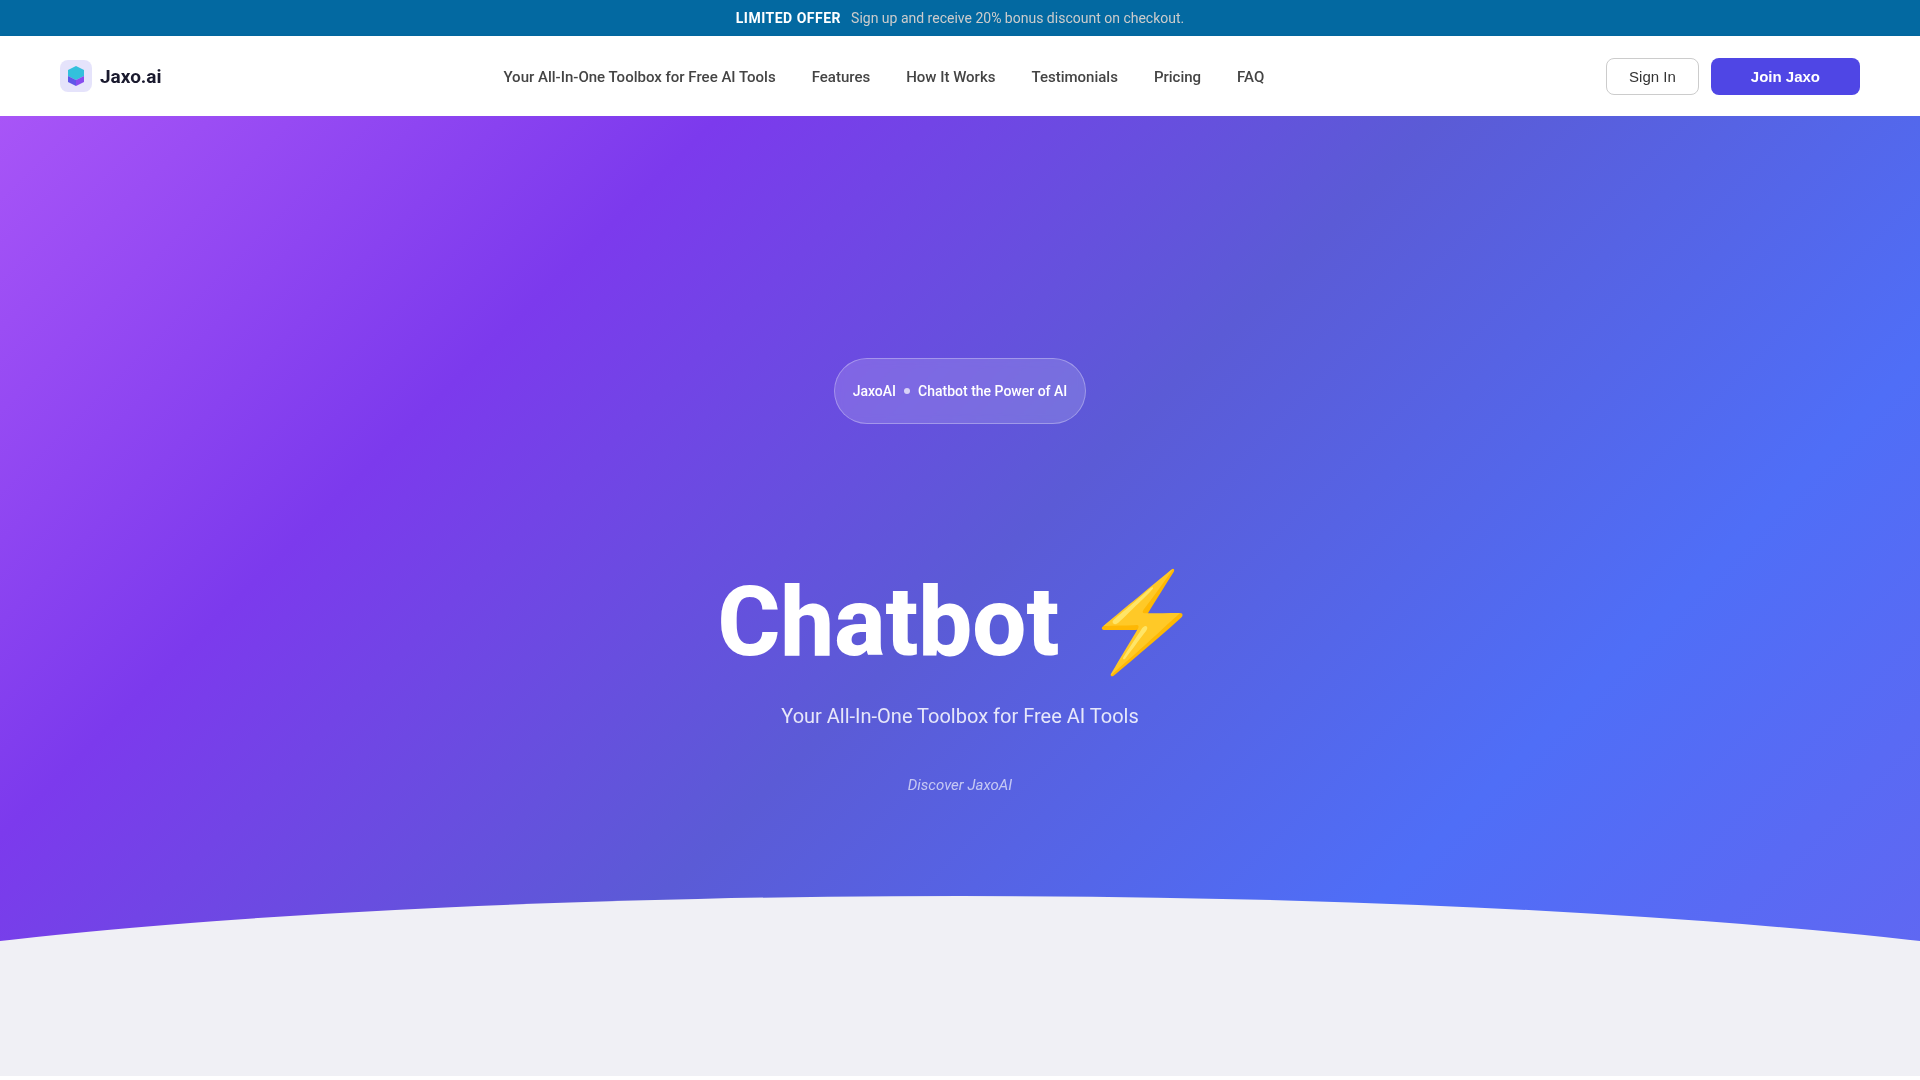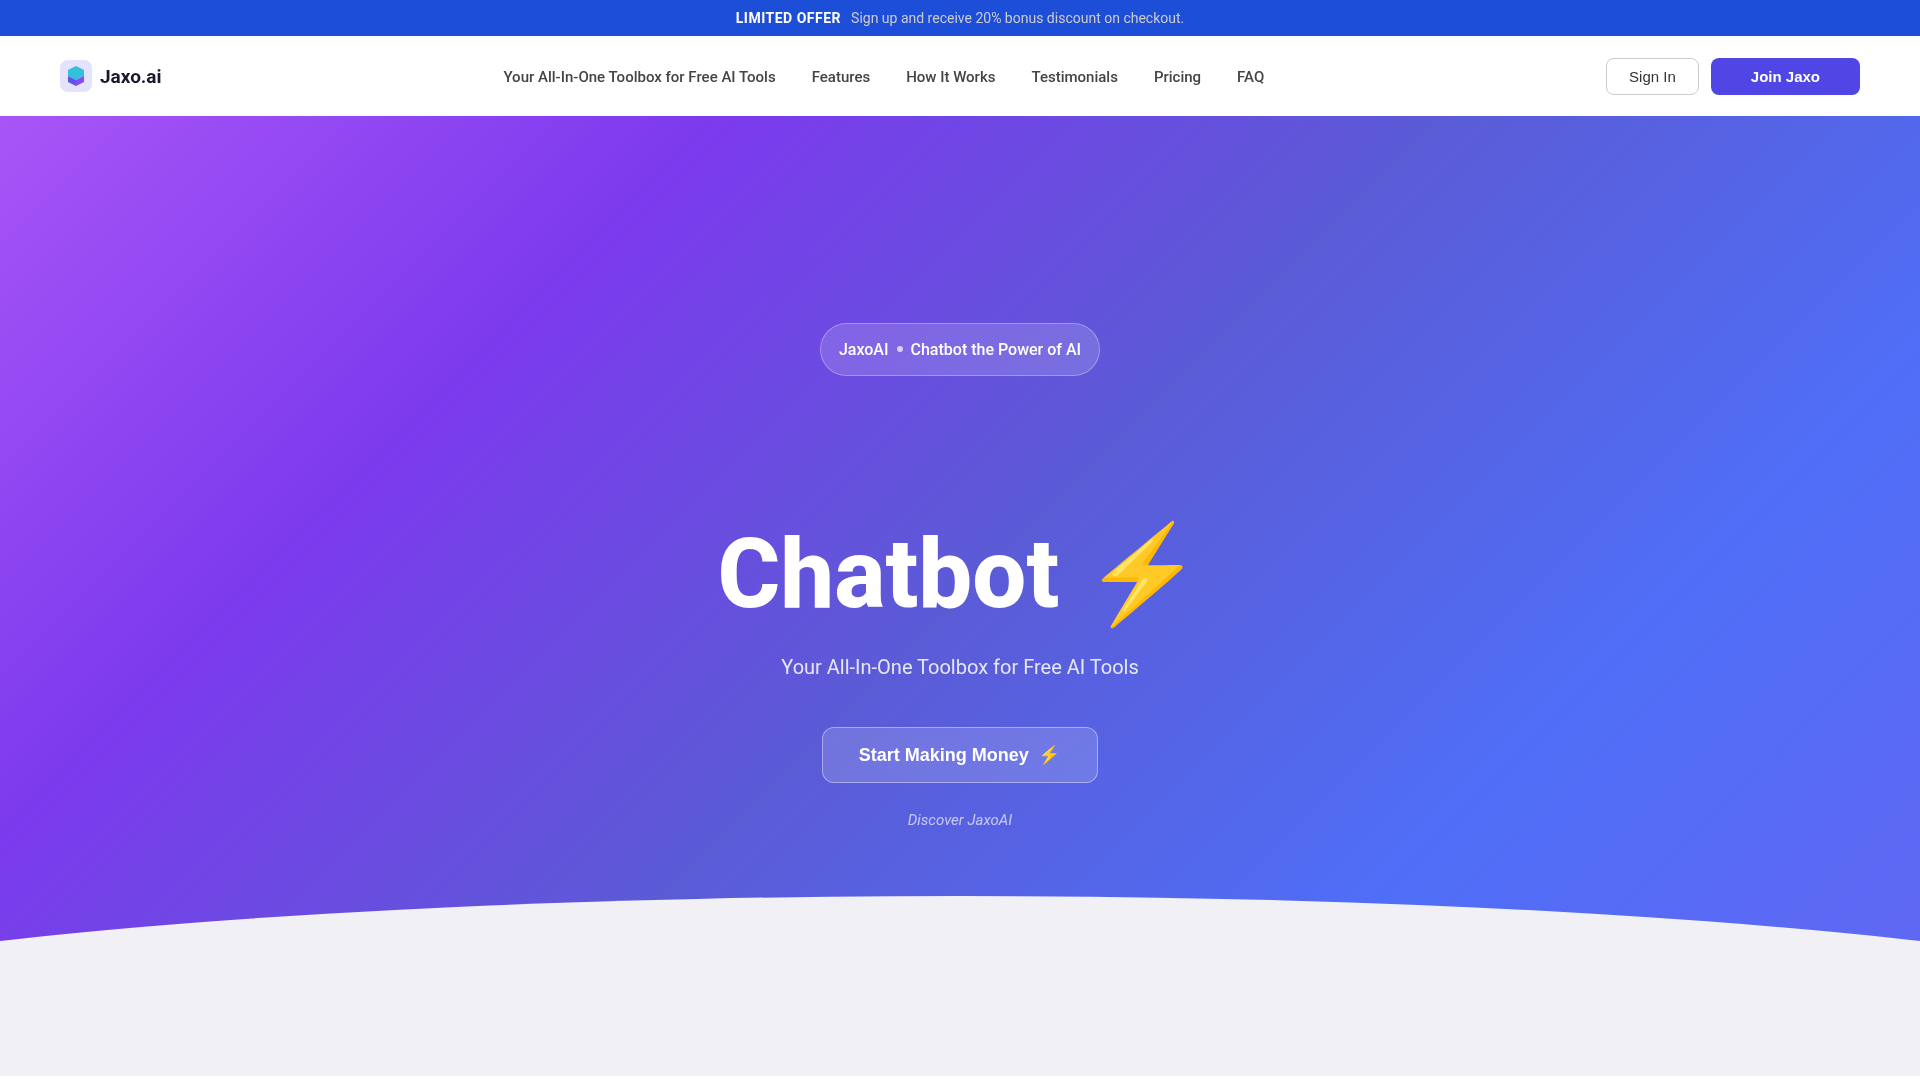--- a/index.html
+++ b/index.html
@@ -10,21 +10,21 @@
 
     body {
       font-family: -apple-system, BlinkMacSystemFont, 'Segoe UI', Roboto, sans-serif;
       width: 1920px;
       min-height: 1080px;
       overflow-x: hidden;
     }
 
     
     .announcement-bar {
-      background-color: #1d4ed8;
+      background-color: #0369a1;
       color: #fff;
       text-align: center;
       padding: 10px 20px;
       font-size: 14px;
       display: flex;
       align-items: center;
       justify-content: center;
       gap: 10px;
     }
 
@@ -136,23 +136,23 @@
       border-radius: 50% 50% 0 0;
     }
 
     .hero-badge {
       display: inline-flex;
       align-items: center;
       gap: 8px;
       background: rgba(255,255,255,0.15);
       border: 1px solid rgba(255,255,255,0.3);
       color: #fff;
-      padding: 16px 18px;
+      padding: 24px 18px;
       border-radius: 50px;
-      font-size: 16px;
+      font-size: 14px;
       font-weight: 500;
       margin-bottom: 40px;
       backdrop-filter: blur(4px);
     }
 
     .hero-badge .dot {
       width: 6px;
       height: 6px;
       background: rgba(255,255,255,0.7);
       border-radius: 50%;
@@ -257,19 +257,15 @@
   </div>
 
   <h1 class="hero-title">
     <br>
     <span>Chatbot</span>
     <span class="lightning">⚡</span>
   </h1>
 
   <p class="hero-subtitle">Your All-In-One Toolbox for Free AI Tools</p>
 
-  <button class="btn-cta">
-    <span>Start Making Money</span>
-    <span>⚡</span>
-  </button>
 
   <a class="discover-link" href="#">Discover JaxoAI</a>
 </section>
 
 </body></html>

